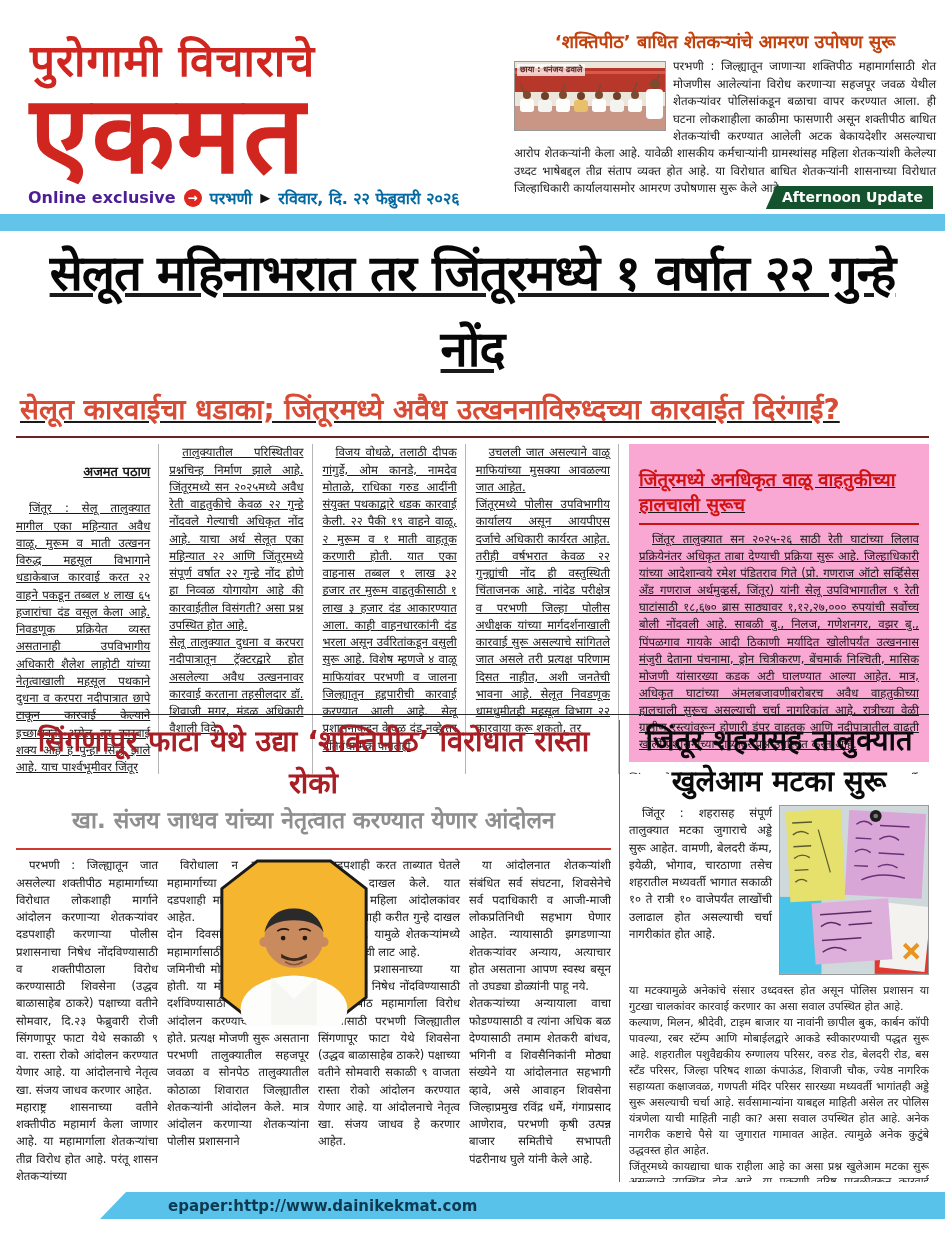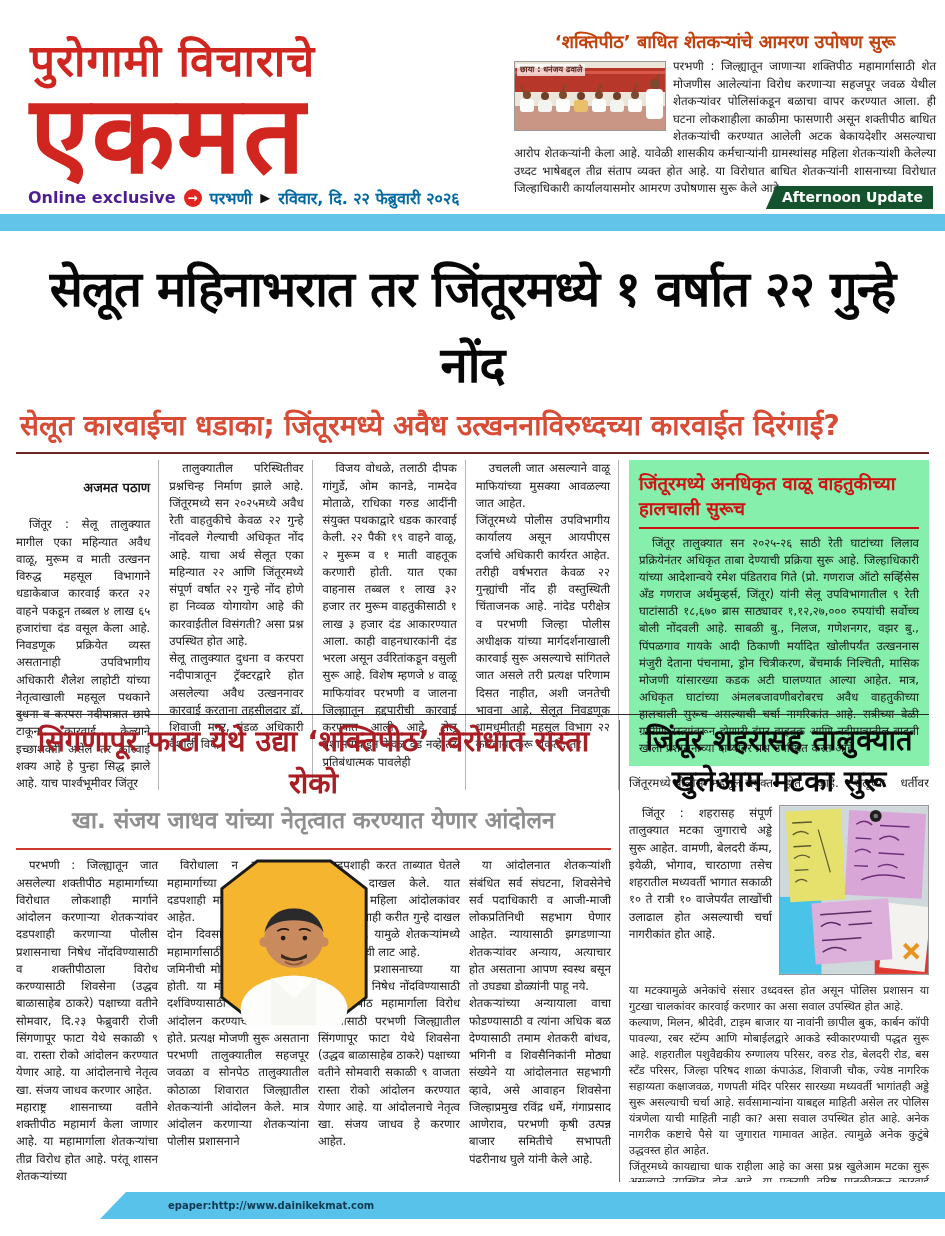--- a/index.html
+++ b/index.html
@@ -24,29 +24,29 @@
   .dateline { position:absolute; left:28px; top:186px; right:12px; display:flex; align-items:center; gap:8px; }
   .dl-online { font-size:16px; font-weight:bold; color:#4c1d95; }
   .dl-circle { display:inline-flex; width:18px; height:18px; border-radius:50%; background:#e0261f; color:#fff; align-items:center; justify-content:center; font-size:12px; font-weight:bold; }
   .dl-edition, .dl-date { font-size:16px; font-weight:bold; color:#0369a1; }
   .dl-tri { color:#111; font-size:13px; }
   .dl-badge { margin-left:auto; background:#14532d; color:#fff; font-size:14px; font-weight:bold; padding:3px 10px 4px 16px; clip-path:polygon(10px 0,100% 0,100% 100%,0 100%); }
 
   .blue-bar { position:absolute; left:0; top:214px; width:945px; height:17px; background:#63c4ea; }
 
   
-  .main-story { position:absolute; left:16px; top:252px; width:913px; }
+  .main-story { position:absolute; left:16px; top:236px; width:913px;text-decoration:underline; }
   .main-story h1 { font-size:49px; font-weight:900; color:#070707; text-align:center; line-height:1.55; letter-spacing:-1px; }
   .main-story .subhead { font-size:28px; font-weight:900; color:#d84b35; line-height:1.45; margin:2px 0 6px 4px; }
   .main-cols { display:flex; gap:10px; border-top:2px solid #6d2420; padding-top:6px; height:338px; overflow:hidden; }
   .mcol { flex:1 1 0; font-size:11.5px; line-height:1.5; text-align:justify; white-space:pre-line; border-right:1px solid #b5b5b5; padding-right:8px; }
   .mcol .byline { text-align:right; font-weight:900; font-size:13px; white-space:normal; margin-bottom:2px; }
   .mcol p { text-indent:13px; }
   .right-rail { flex:0 0 300px; }
-  .yellow-box { background:#86efac; padding:12px 10px 9px 10px; }
+  .yellow-box { background:#f9a8d4; padding:24px 10px 9px 10px; }
   .yellow-box h4 { color:#d11212; font-size:18.5px; font-weight:900; line-height:1.35; border-bottom:2px solid #cc1111; padding-bottom:5px; margin-bottom:6px; }
   .yellow-box p { font-size:11.5px; line-height:1.48; text-align:justify; text-indent:13px; }
   .cont-cols { display:flex; gap:12px; margin-top:8px; }
   .cont-cols p { flex:1 1 0; font-size:11.8px; line-height:1.55; text-align:justify; }
 
   .hrule { position:absolute; left:16px; top:714px; width:913px; border-top:1.5px solid #2a2a2a; }
 
   
   .bottom { position:absolute; left:16px; top:720px; width:913px; height:462px; display:flex; overflow:hidden; }
   .b-left { width:604px; padding-right:8px; border-right:1px solid #666; }
@@ -61,21 +61,21 @@
   .b-right { flex:1 1 0; padding-left:9px; }
   .b-right h2 { color:#0a0a0a; font-size:29px; font-weight:900; text-align:center; line-height:1.4; margin-bottom:4px; }
   .intro-row { display:flex; gap:7px; height:172px; overflow:hidden; }
   .intro-row .intro { flex:1 1 0; font-size:11.5px; line-height:1.5; text-align:justify; text-indent:13px; }
   .matka-photo { flex:0 0 150px; height:170px; border:1px solid #999; }
   .matka-photo svg { display:block; width:100%; height:100%; }
   .b-right .body { margin-top:6px; font-size:11px; line-height:1.45; text-align:justify; white-space:pre-line; height:200px; overflow:hidden; }
 
   
   .footer-bar { position:absolute; left:100px; right:0; top:1192px; height:27px; background:#59c2ea; clip-path:polygon(26px 0,100% 0,100% 100%,0 100%); display:flex; align-items:center; }
-  .footer-bar span { padding-left:68px; font-size:10px; font-weight:bold; color:#0e3950; }
+  .footer-bar span { padding-left:68px; font-size:15px; font-weight:bold; color:#0e3950; }
 </style>
 </head>
 <body>
 
 <div class="page">
 
   <div class="masthead">
     <div class="tagline">पुरोगामी विचाराचे</div>
     <div class="title">एकमत</div>
   </div>

